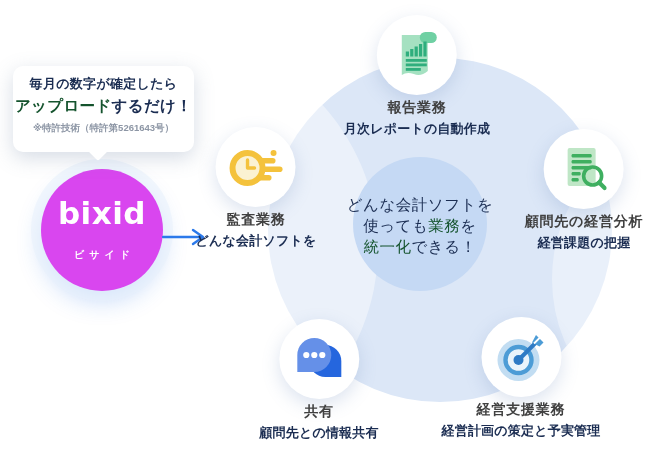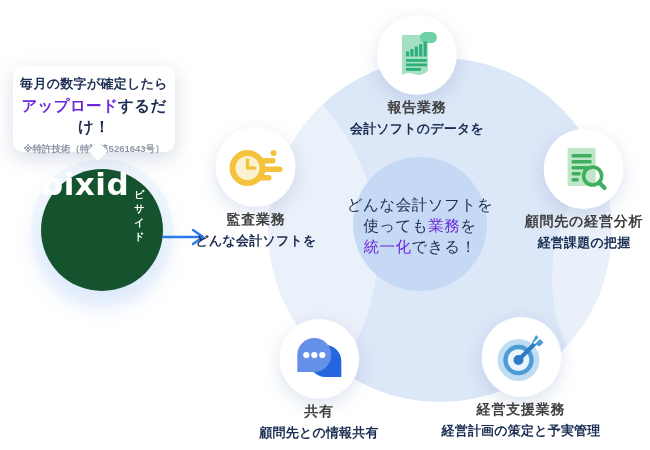--- a/index.html
+++ b/index.html
@@ -12,35 +12,35 @@
   .big-circle { position:absolute; left:268px; top:58px; width:344px; height:344px;
     border-radius:50%; background:#DCE7F7; z-index:0; }
   .swoosh { position:absolute; border-radius:50%; background:#ffffff; z-index:1; }
   .swoosh.a { left:-46px; top:36px; width:424px; height:424px; opacity:.42; }
   .swoosh.b { left:552px; top:118px; width:322px; height:322px; opacity:.38; }
   .inner-circle { position:absolute; left:353px; top:157px; width:134px; height:134px;
     border-radius:50%; background:#C5D9F4; z-index:2; }
   .center-msg { position:absolute; left:420px; top:194px; transform:translateX(-50%);
     z-index:3; text-align:center; white-space:nowrap;
     font-size:15.5px; font-weight:400; line-height:21px; letter-spacing:.5px; color:#1B2D52; }
-  .hl { color:#6d28d9; }
+  .hl { color:#14532d; }
   
-  .bubble { position:absolute; left:13px; top:66px; width:162px; height:86px;
+  .bubble { position:absolute; left:13px; top:66px; width:181px; height:86px;
     background:#fff; border-radius:10px; box-shadow:0 6px 20px rgba(120,140,170,.30);
     text-align:center; padding-top:9px; box-sizing:border-box; z-index:6; }
   .bubble .tail { position:absolute; left:78px; bottom:-6px; width:14px; height:14px;
     background:#fff; transform:rotate(45deg); border-radius:2px; }
   .b1 { font-size:13px; font-weight:800; color:#1B2D52; letter-spacing:.3px; }
   .b2 { font-size:15.5px; font-weight:800; color:#1B2D52; margin-top:3px; letter-spacing:.3px; }
   .note { font-size:9.5px; font-weight:600; color:#8D96A5; margin-top:5px; letter-spacing:0; }
   
   .logo-circle { position:absolute; left:41px; top:169px; width:122px; height:122px;
-    border-radius:50%; background:#14532d; z-index:4;
+    border-radius:50%; background:#d946ef; z-index:4;
     box-shadow:0 0 0 10px rgba(231,240,252,.55), 0 10px 24px rgba(27,108,232,.25);
-    display:flex; flex-direction:row; justify-content:center; }
+    display:flex; flex-direction:column; align-items:center; justify-content:center; }
   .logo-word { color:#fff; font-size:31px; font-weight:800; line-height:1; letter-spacing:.5px;
     font-family:"DejaVu Sans","Liberation Sans",sans-serif; }
   .logo-kana { color:#fff; font-size:10px; font-weight:700; letter-spacing:5px; margin-top:19px; padding-left:5px; }
   .flow-arrow { position:absolute; left:162px; top:228px; z-index:4; }
   
   .node { position:absolute; transform:translateX(-50%); text-align:center; z-index:4; }
   .node .circ { width:80px; height:80px; margin:0 auto; background:#fff; border-radius:50%;
     box-shadow:0 6px 18px rgba(96,126,180,.22);
     display:flex; align-items:center; justify-content:center; }
   .node .title { margin-top:4px; font-size:14px; font-weight:800; color:#404040;
@@ -95,21 +95,21 @@
         <rect x="16.4" y="19" width="3.2" height="7.5" fill="#2FAE7D"></rect>
         <rect x="20.8" y="16.5" width="3.2" height="10" fill="#2FAE7D"></rect>
         <rect x="25.2" y="14" width="3.2" height="12.5" fill="#2FAE7D"></rect>
         <rect x="29.6" y="11.5" width="3.2" height="15" fill="#2FAE7D"></rect>
         <rect x="12" y="29" width="21" height="2.8" fill="#2FAE7D"></rect>
         <rect x="12" y="33.5" width="21" height="2.8" fill="#2FAE7D"></rect>
         <rect x="12" y="38" width="15" height="2.8" fill="#2FAE7D"></rect>
       </svg>
     </div>
     <div class="title">報告業務</div>
-    <div class="sub">会計ソフトのデータを</div>
+    <div class="sub">月次レポートの自動作成</div>
   </div>
 
   <div class="node n-audit">
     <div class="circ">
       <svg width="56" height="46" viewBox="0 0 56 46">
         <circle cx="20" cy="24" r="15" fill="#FBF2D2" stroke="#F4C23C" stroke-width="6"></circle>
         <path d="M20 16 V24 H27" fill="none" stroke="#F4C23C" stroke-width="3.4" stroke-linecap="round" stroke-linejoin="round"></path>
         <circle cx="46" cy="9" r="3" fill="#F4C23C"></circle>
         <rect x="31" y="14" width="17" height="5.6" rx="2.8" fill="#F4C23C"></rect>
         <rect x="33" y="22.5" width="22" height="5.6" rx="2.8" fill="#F4C23C"></rect>

